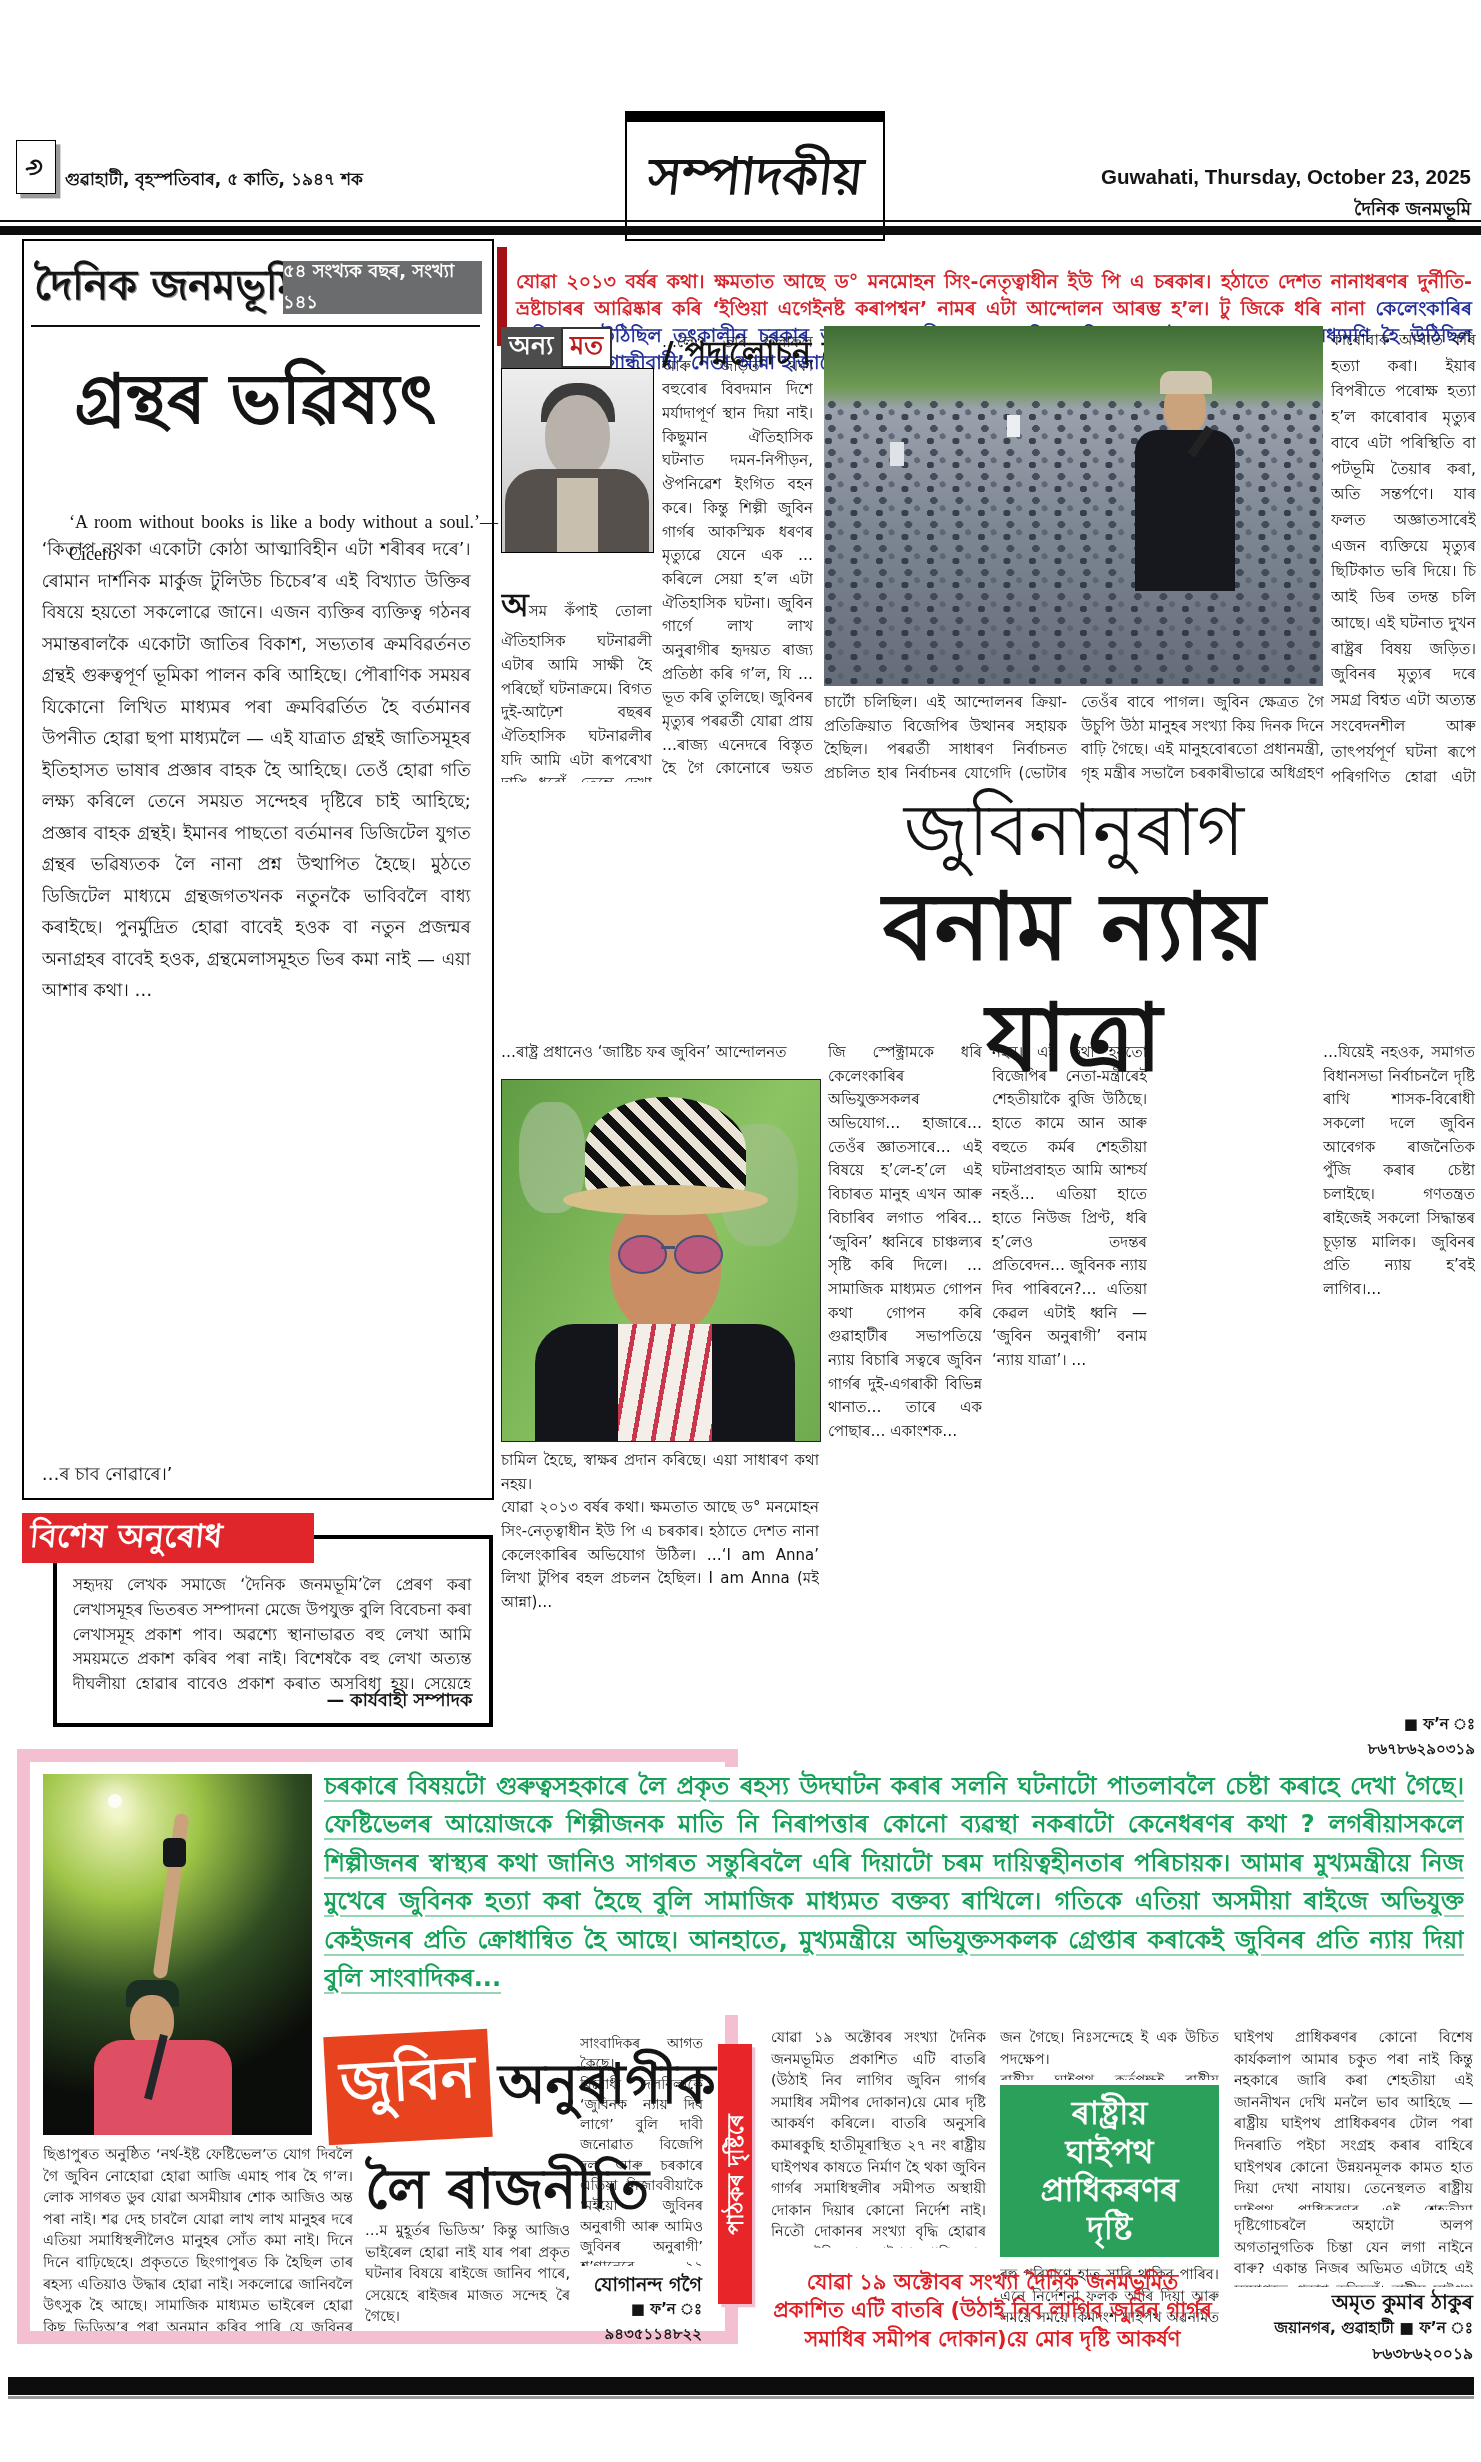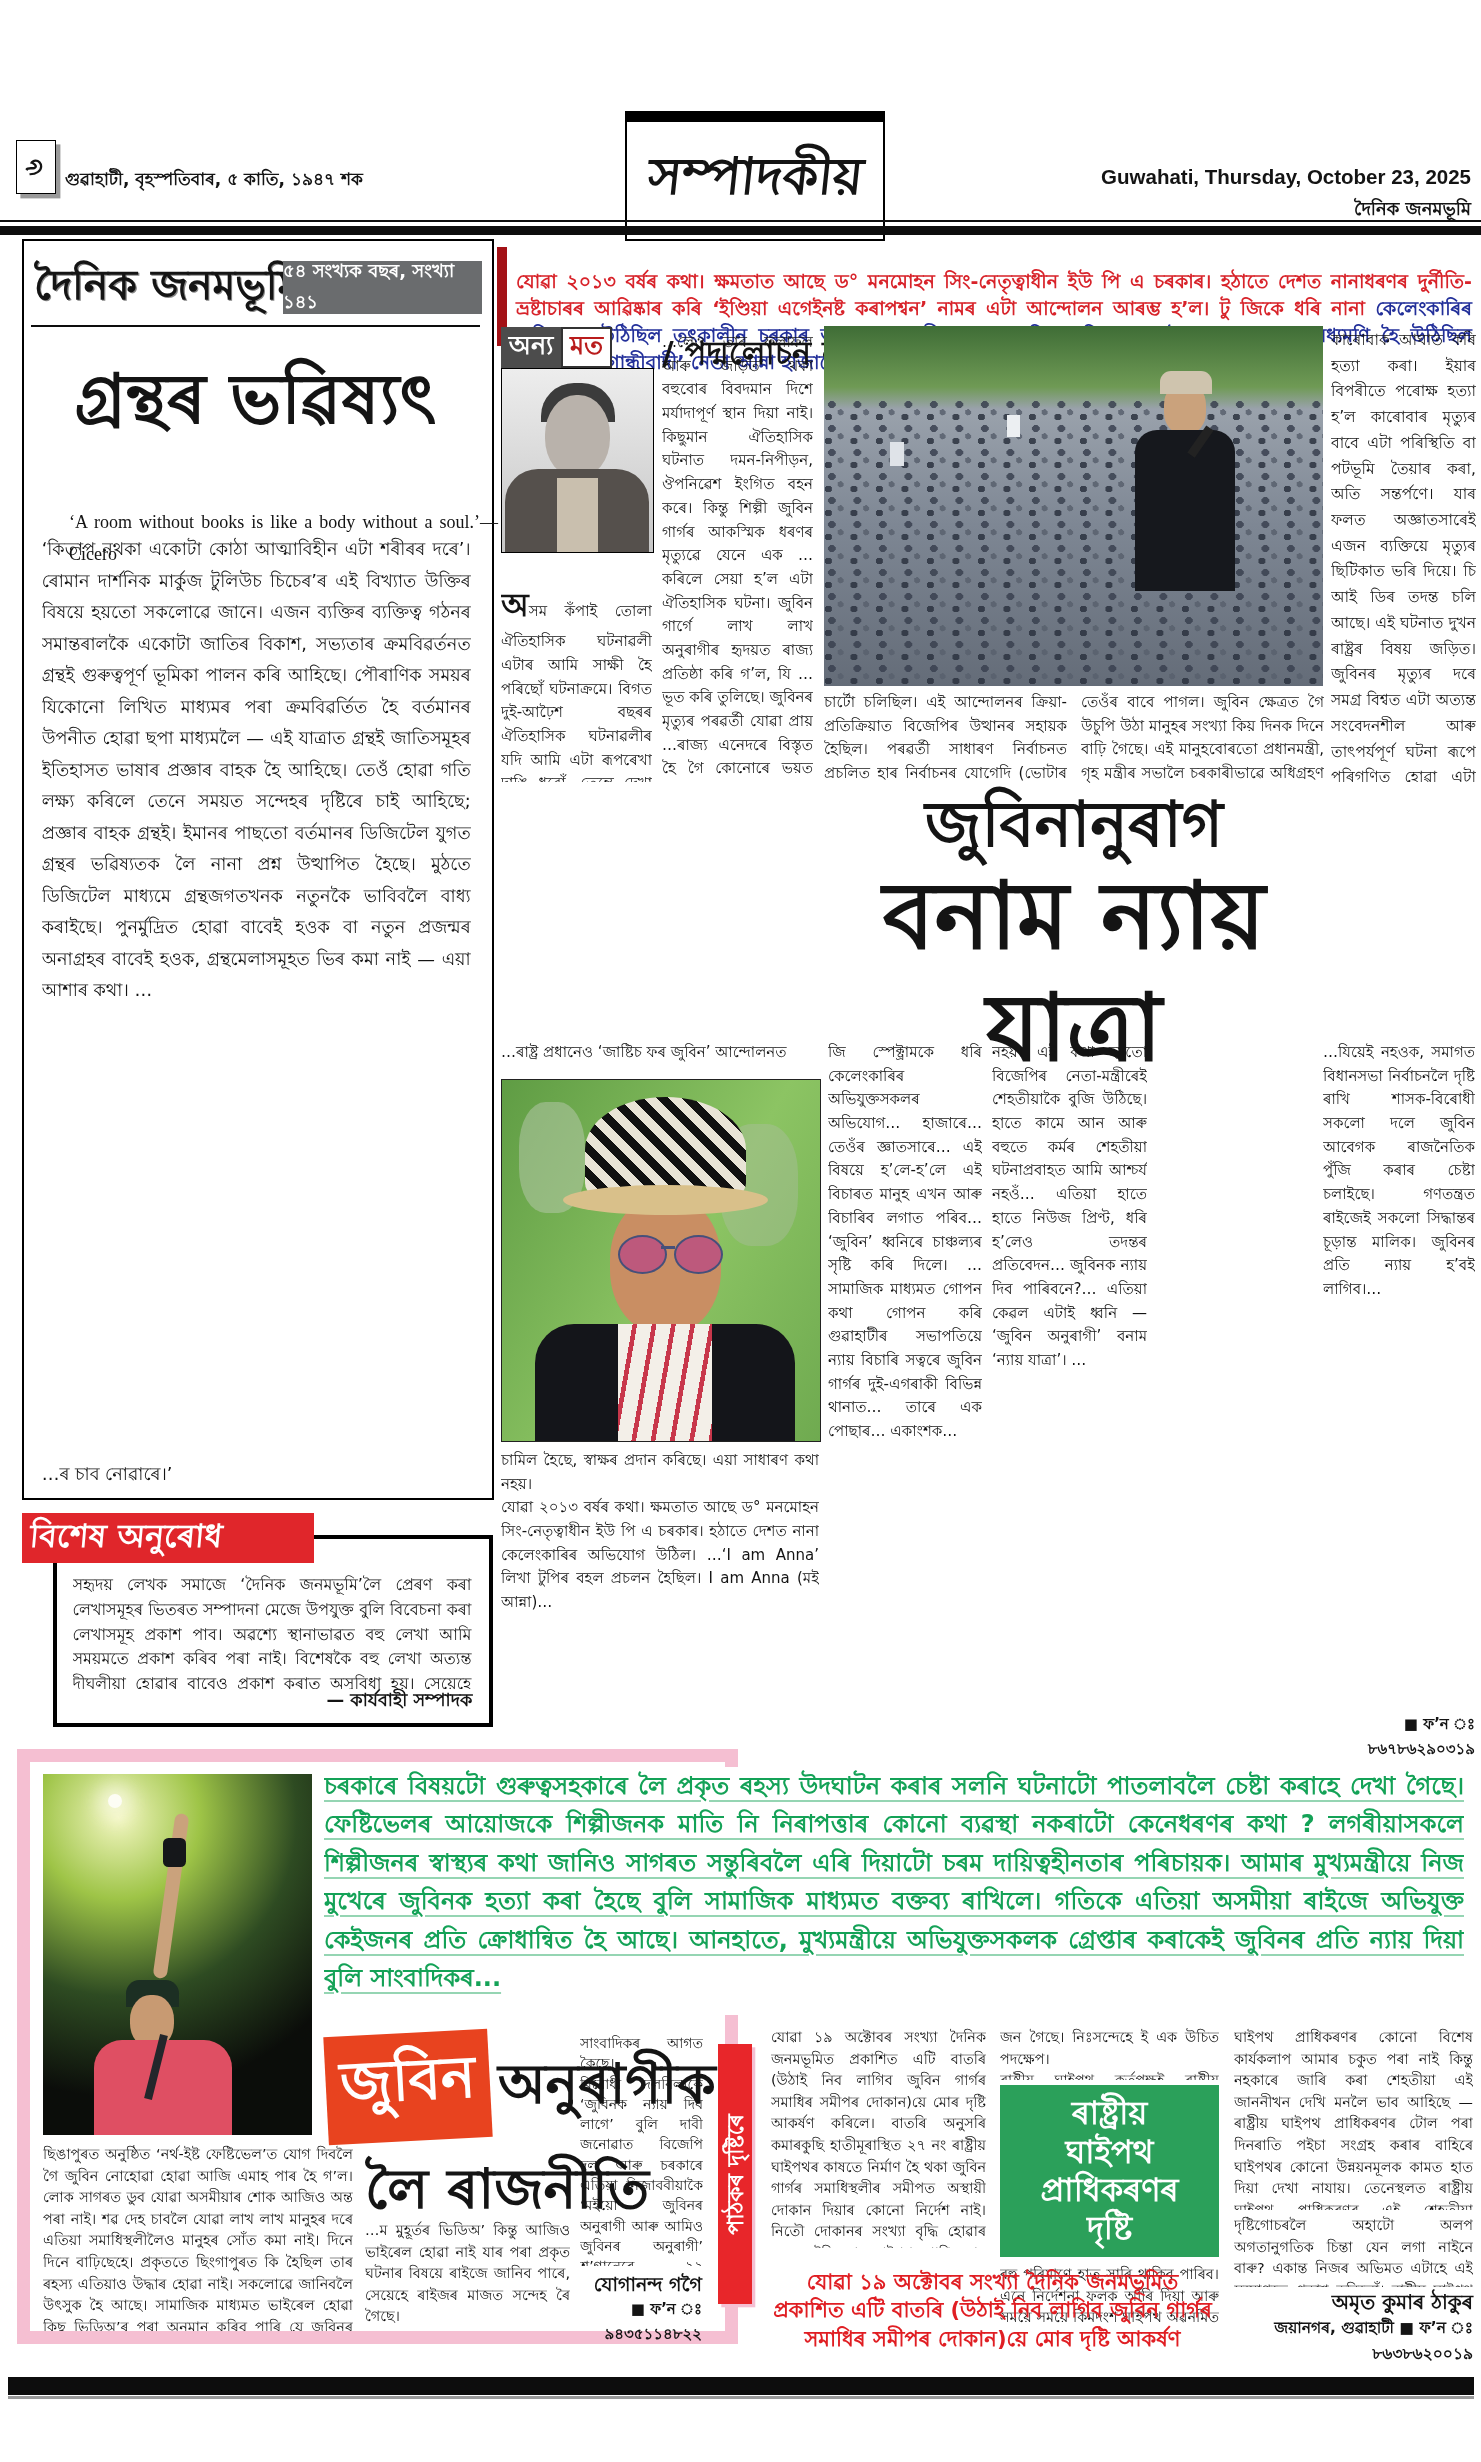--- a/index.html
+++ b/index.html
@@ -94,21 +94,21 @@
     <div class="abs" style="left:66px;top:116px;width:14.4px;height:24px;background:#dfe3e8;"></div>
     <div class="abs" style="left:183px;top:89px;width:13.3px;height:22px;background:#eceff2;"></div>
   </div>
 
   <div class="abs just body-col" style="left:1331px;top:328px;width:145px;height:454px;font-size:15.5px;line-height:1.66;">কাৰোবাক আঘাত কৰি হত্যা কৰা। ইয়াৰ বিপৰীতে পৰোক্ষ হত্যা হ’ল কাৰোবাৰ মৃত্যুৰ বাবে এটা পৰিস্থিতি বা পটভূমি তৈয়াৰ কৰা, অতি সন্তৰ্পণে। যাৰ ফলত অজ্ঞাতসাৰেই এজন ব্যক্তিয়ে মৃত্যুৰ ছিটিকাত ভৰি দিয়ে। চি আই ডিৰ তদন্ত চলি আছে। এই ঘটনাত দুখন ৰাষ্ট্ৰৰ বিষয় জড়িত। জুবিনৰ মৃত্যুৰ দৰে সমগ্ৰ বিশ্বত এটা অত্যন্ত সংবেদনশীল আৰু তাৎপৰ্যপূৰ্ণ ঘটনা ৰূপে পৰিগণিত হোৱা এটা বিষয়ক কিয় ভাৰতৰ</div>
 
   <div class="abs just body-col" style="left:824px;top:691px;width:243px;height:92px;">চাৰ্টো চলিছিল। এই আন্দোলনৰ ক্ৰিয়া-প্ৰতিক্ৰিয়াত বিজেপিৰ উত্থানৰ সহায়ক হৈছিল। পৰৱৰ্তী সাধাৰণ নিৰ্বাচনত প্ৰচলিত হাৰ নিৰ্বাচনৰ যোগেদি (ভোটাৰ তালিকাৰ …যাৰ দৰে বিশেষ সংশোধনীৰ ব্যতিৰেকে) …পি বা এন ডি এ মৰ্চা ক্ষমতালৈ আহিল। …পি এ চৰকাৰ তথা ড° মনমোহন সিঙৰ বিৰুদ্ধে নানা কেলেংকাৰিৰ তদন্ত চলিল। শেষত চি বি আইৰ বিশেষ আদালতে টু</div>
   <div class="abs just body-col" style="left:1081px;top:691px;width:243px;height:92px;">তেওঁৰ বাবে পাগল। জুবিন ক্ষেত্ৰত গৈ উচুপি উঠা মানুহৰ সংখ্যা কিয় দিনক দিনে বাঢ়ি গৈছে। এই মানুহবোৰতো প্ৰধানমন্ত্ৰী, গৃহ মন্ত্ৰীৰ সভালৈ চৰকাৰীভাৱে অধিগ্ৰহণ কৰা বাছত আঁচনিৰ সা-সুবিধাৰ প্ৰলোভন-প্ৰৰোচনাত অনা মানুহ নহয়। তেওঁলোকে অশেষ কষ্ট ভুগি, নিজৰ গাঁঠিৰ ধন খৰচ কৰিহে জুবিন ক্ষেত্ৰলৈ, জুবিনৰ ঘৰলৈ আহিছে। কিবা পোৱাৰ আশাত</div>
 
   <div class="abs center" style="left:786px;top:789px;width:576px;height:249px;">
-    <div style="font-size:63px;font-weight:700;line-height:1.15;">জুবিনানুৰাগ</div>
+    <div style="font-size:72px;font-weight:400;line-height:1.15;">জুবিনানুৰাগ</div>
     <div style="font-size:93px;font-weight:900;line-height:1.2;">বনাম ন্যায় যাত্ৰা</div>
   </div>
 
   <div class="abs just body-col" style="left:501px;top:1041px;width:318px;height:34px;">…ৰাষ্ট্ৰ প্ৰধানেও ‘জাষ্টিচ ফৰ জুবিন’ আন্দোলনত</div>
   <div class="abs photo" style="left:501px;top:1079px;width:318px;height:361px;border:1.1px solid #222;background:linear-gradient(120deg,#5f9c44,#8cc463 55%,#6faa50);">
     <div class="abs" style="left:16.6px;top:22px;width:66px;height:111px;background:#b9c9b0;opacity:.5;border-radius:40%;"></div>
     <div class="abs" style="right:22px;top:44px;width:78px;height:122px;background:#aebfa4;opacity:.4;border-radius:40%;"></div>
     <div class="abs" style="left:108px;top:116px;width:111px;height:138px;background:#c98e63;border-radius:46%;"></div>
     <div class="abs" style="left:83px;top:16.6px;width:161px;height:105px;border-radius:50% 50% 18% 18%;background:repeating-linear-gradient(45deg,#111 0 8.9px,#e9e4d6 8.9px 17.7px),repeating-linear-gradient(-45deg,rgba(233,228,214,.55) 0 8.9px,rgba(17,17,17,.55) 8.9px 17.7px);"></div>
     <div class="abs" style="left:61px;top:105px;width:205px;height:30px;background:#d9c08a;border-radius:50%;"></div>

